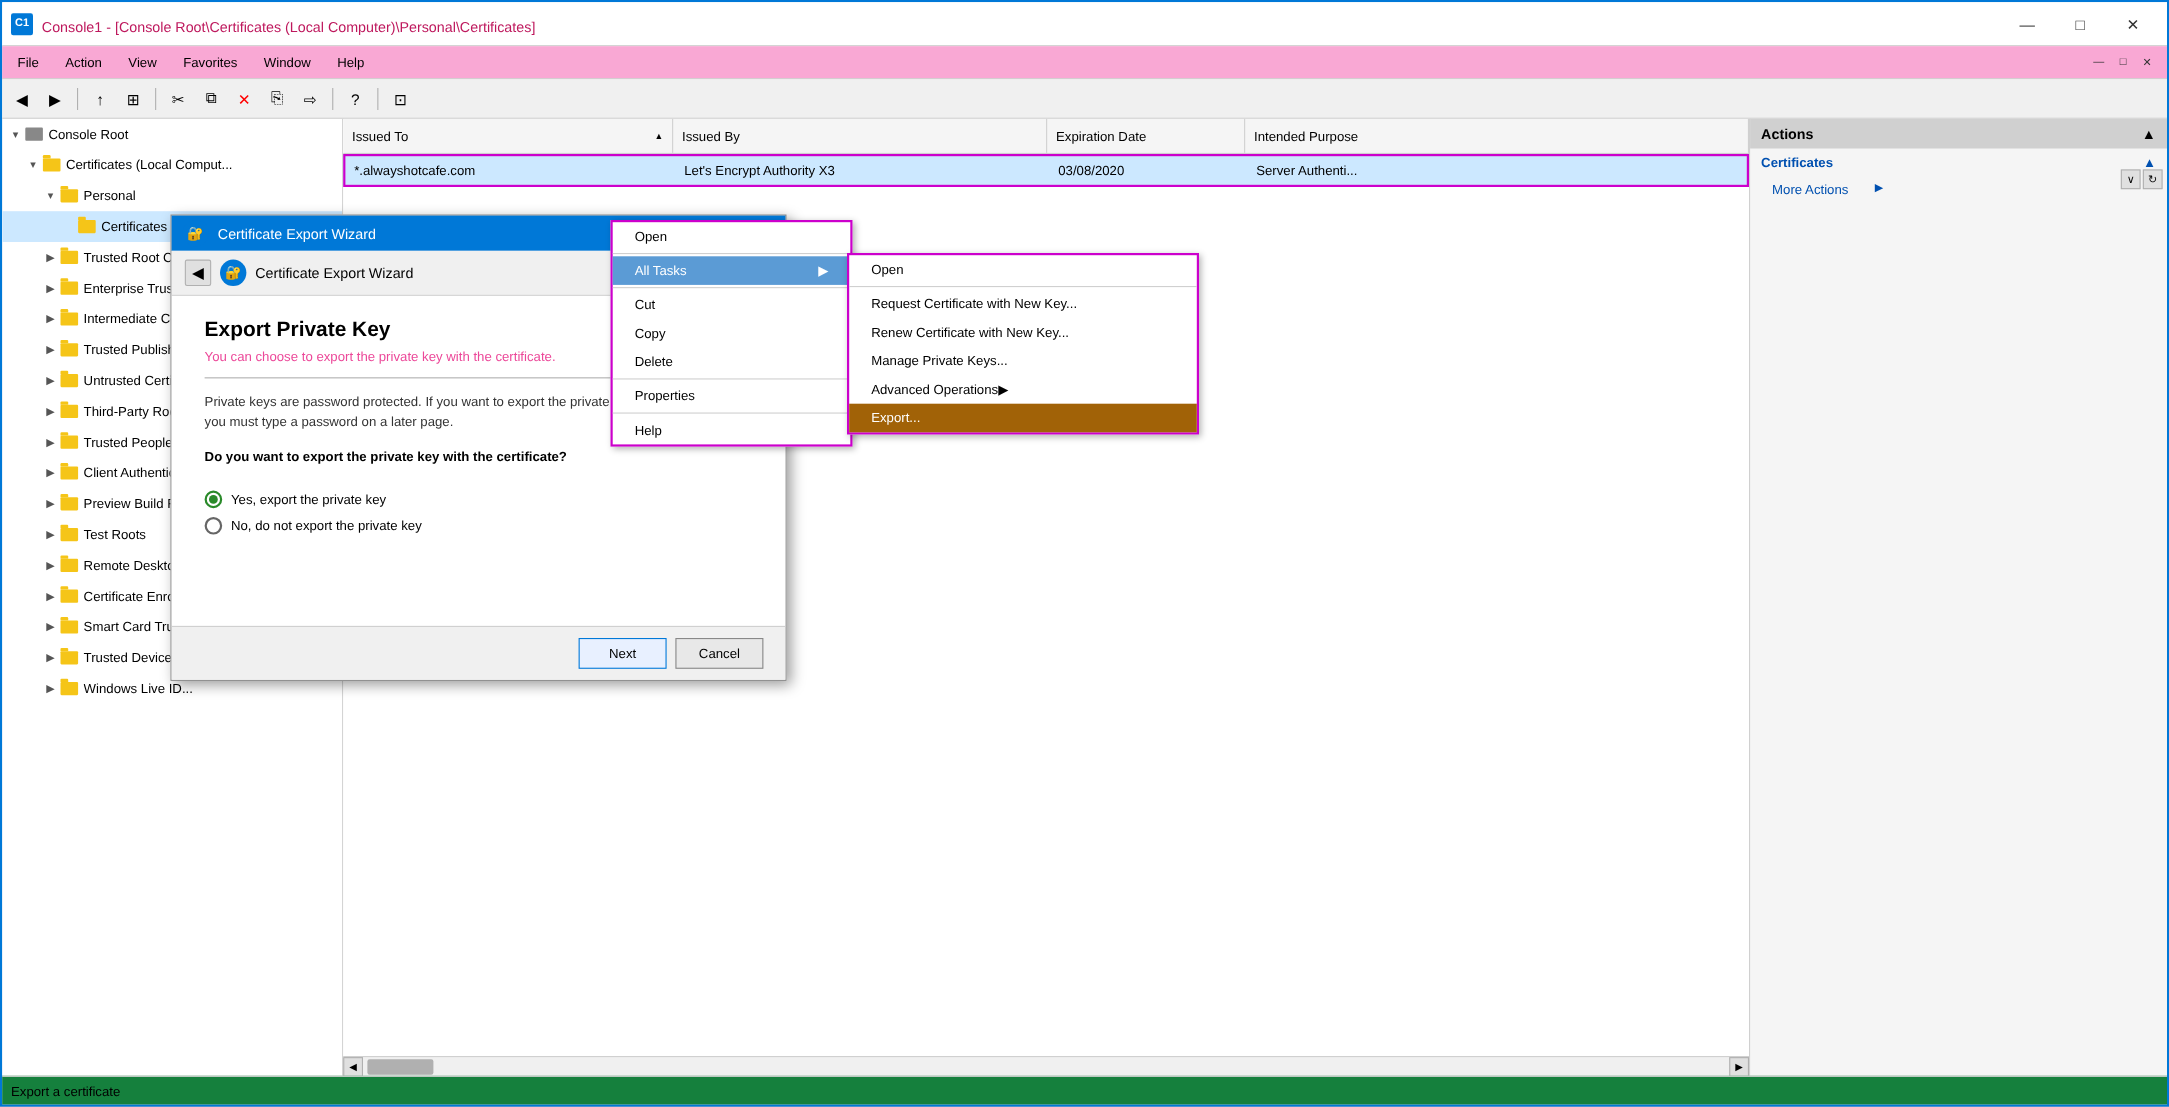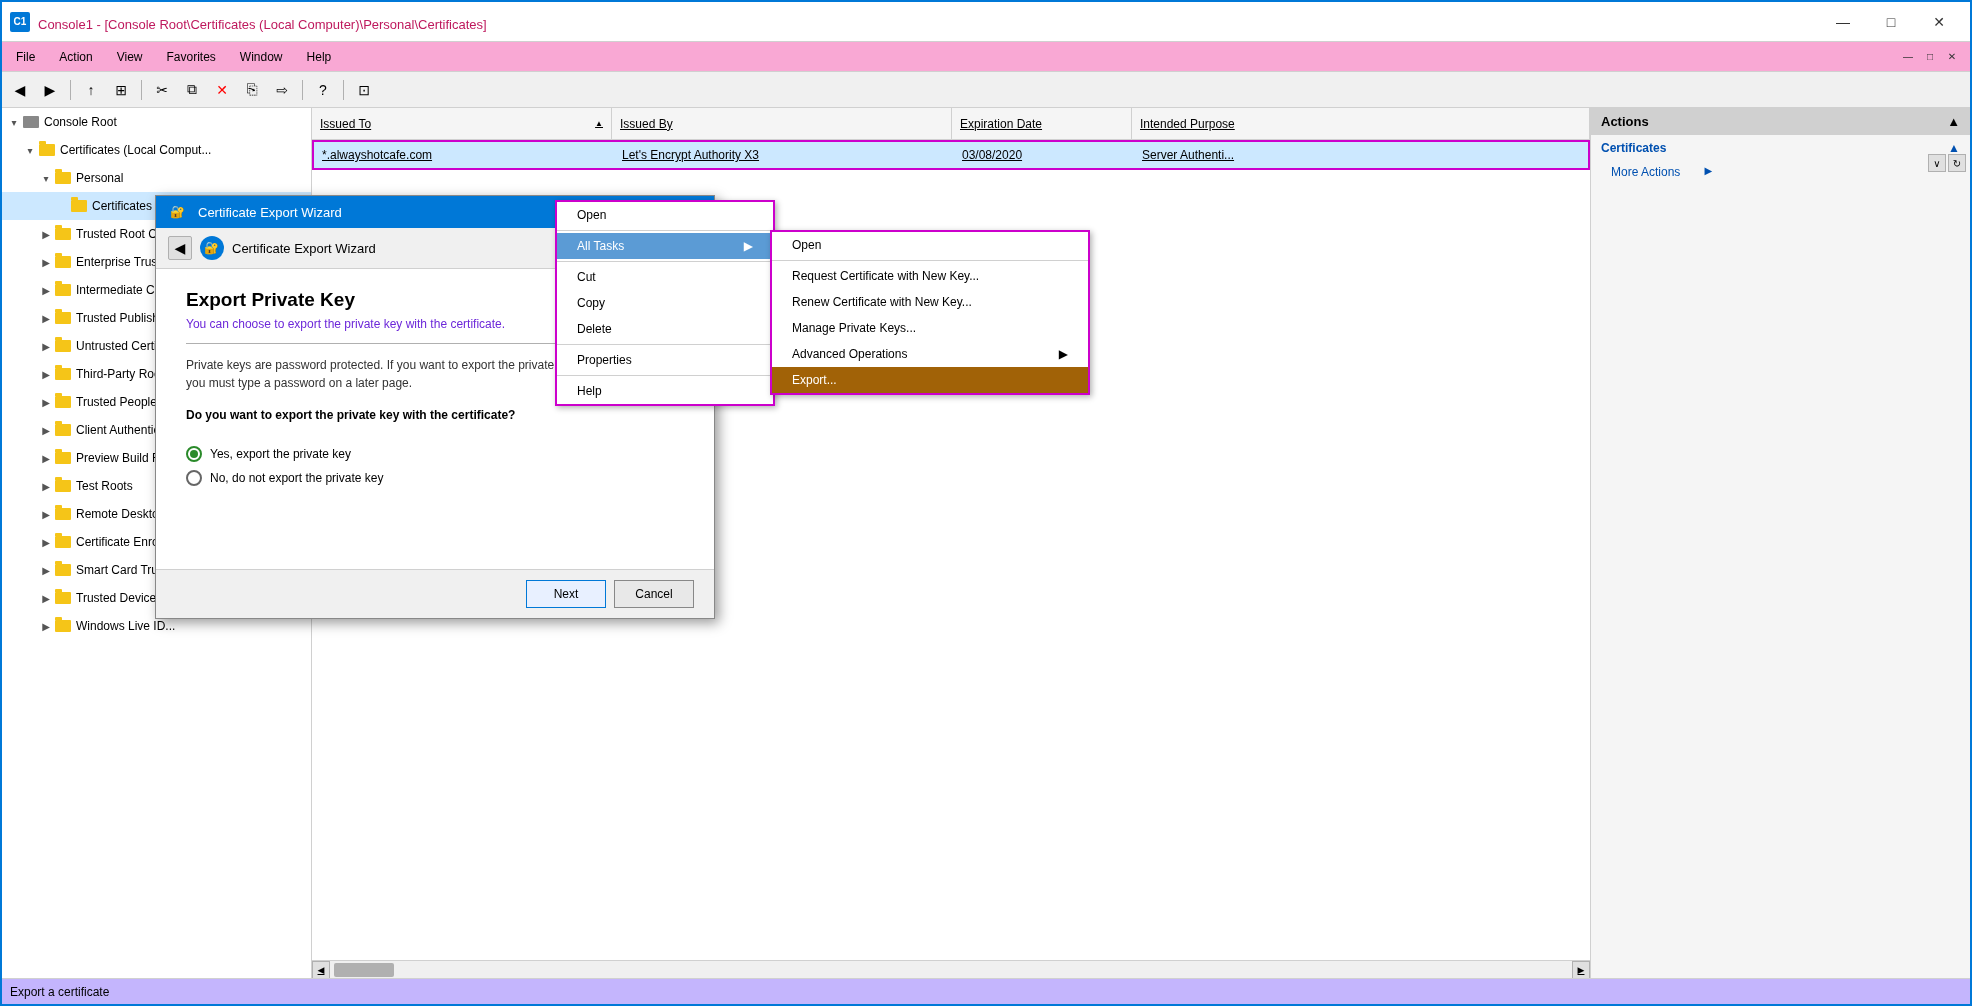--- a/index.html
+++ b/index.html
@@ -161,21 +161,20 @@
       overflow: hidden;
       text-overflow: ellipsis;
     }
 
     
     .right-panel {
       flex: 1;
       display: flex;
       flex-direction: column;
       background: #ffffff;
-      text-decoration: underline;
     }
 
     
     .col-headers {
       display: flex;
       height: 32px;
       background: #f5f5f5;
       border-bottom: 1px solid #d0d0d0;
       align-items: center;
     }
@@ -236,21 +235,21 @@
       cursor: pointer;
       display: flex;
       justify-content: flex-start;
       gap: 24px;
     }
     .arrow-right { font-size: 10px; }
 
     
     .status-bar {
       height: 26px;
-      background: #c4b5fd;
+      background: #15803d;
       border-top: 1px solid #d0d0d0;
       display: flex;
       align-items: center;
       padding: 0 8px;
       font-size: 12px;
     }
 
     
     .context-menu {
       position: absolute;
@@ -363,21 +362,21 @@
       background: #ffffff;
       min-height: 300px;
     }
     .dialog-section-title {
       font-size: 19px;
       font-weight: bold;
       margin-bottom: 6px;
     }
     .dialog-section-desc {
       font-size: 12px;
-      color: #6d28d9;
+      color: #ec4899;
     }
     .dialog-divider {
       height: 1px;
       background: #b0b0b0;
       margin: 12px 0;
     }
     .dialog-body-text {
       font-size: 12px;
       color: #333;
       margin-bottom: 16px;
@@ -779,21 +778,21 @@
   <div class="ctx-sep"></div>
   <div class="submenu-item">
     <span>Request Certificate with New Key...</span>
   </div>
   <div class="submenu-item">
     <span>Renew Certificate with New Key...</span>
   </div>
   <div class="submenu-item">
     <span>Manage Private Keys...</span>
   </div>
-  <div class="submenu-item" style="display:flex;justify-content:space-between;">
+  <div class="submenu-item" style="display:flex;justify-content:flex-start;">
     <span>Advanced Operations</span>
     <span>▶</span>
   </div>
   <div class="submenu-item highlighted">
     <span>Export...</span>
   </div>
 </div>
 
 <div class="dialog-overlay">
   <div class="dialog" style="top:195px; left:155px;">

